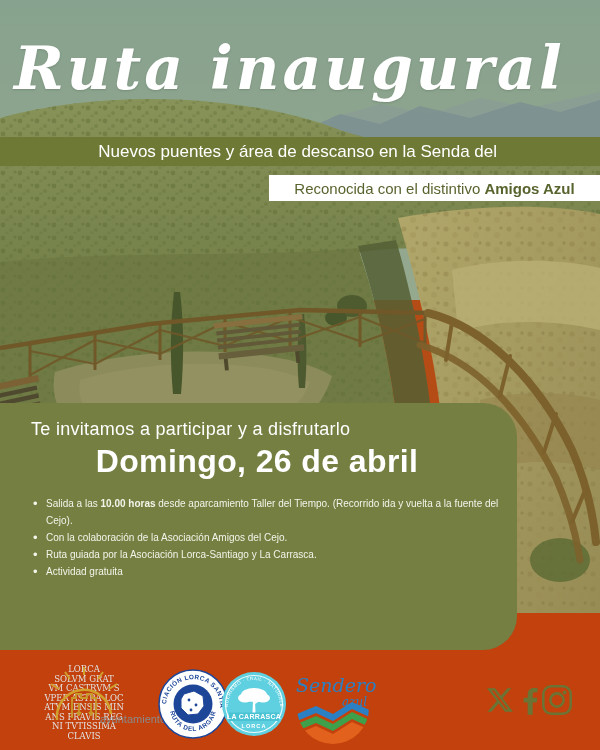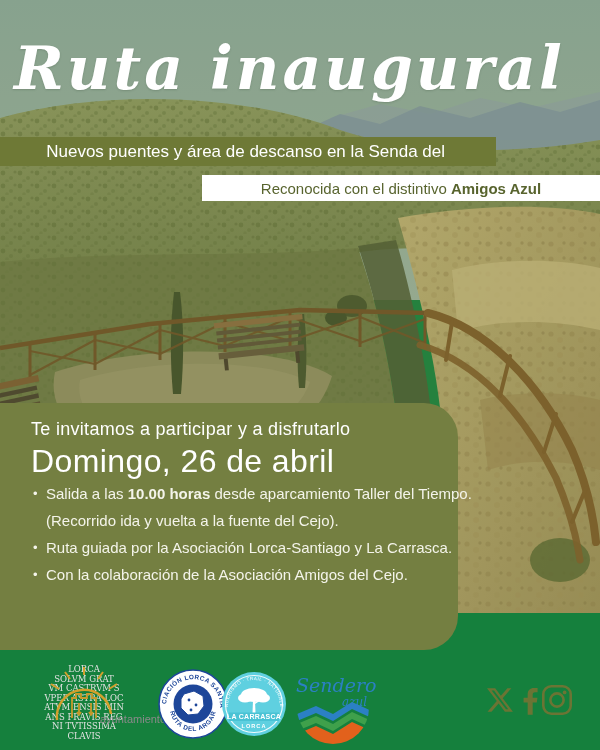--- a/index.html
+++ b/index.html
@@ -1,33 +1,33 @@
 <!DOCTYPE html>
 <html><head>
 <meta charset="utf-8">
 <style>
   html,body{margin:0;padding:0;background:#ffffff;}
-  .poster{position:relative;width:600px;height:750px;background:#15803d;overflow:hidden;
+  .poster{position:relative;width:600px;height:750px;background:#c2410c;overflow:hidden;
           font-family:"Liberation Sans",sans-serif;}
   .photo{position:absolute;top:0;left:0;}
   .script-title{position:absolute;top:26px;left:14px;width:560px;
     font-family:"DejaVu Serif",serif;font-style:italic;font-weight:bold;
     font-size:60px;color:#ffffff;letter-spacing:3px;line-height:1.4;
     text-shadow:0 1px 2px rgba(60,80,60,.25);}
-  .banner{position:absolute;top:137px;left:0;width:496px;height:29px;background:#6e7936;
+  .banner{position:absolute;top:137px;left:0;width:600px;height:29px;background:#6e7936;
     color:#ffffff;display:flex;align-items:center;justify-content:center;font-size:17px;}
   .banner span,.banner b,.badge span,.badge b{white-space:pre-wrap;}
-  .badge{position:absolute;top:175px;right:0;width:398px;height:26px;background:#ffffff;
+  .badge{position:absolute;top:175px;right:0;width:331px;height:26px;background:#ffffff;
     color:#58642e;display:flex;align-items:center;justify-content:center;font-size:15px;}
-  .panel{position:absolute;top:403px;left:0;width:458px;height:247px;background:#747f41;
+  .panel{position:absolute;top:403px;left:0;width:517px;height:247px;background:#747f41;
     border-radius:0 34px 34px 0;color:#ffffff;box-sizing:border-box;
     padding:16px 34px 0 31px;}
   .invite{font-size:18px;letter-spacing:.3px;}
-  .date{font-size:32px;font-weight:normal;letter-spacing:.4px;margin-top:3px;}
-  .bullets{width:494px;font-size:15px;line-height:27px;color:#f4f4ea;}
+  .date{font-size:32px;font-weight:bold;letter-spacing:.4px;margin-top:3px;text-align:center;}
+  .bullets{margin-top:15px;width:494px;font-size:10px;line-height:17px;color:#f4f4ea;}
   .bullet{position:relative;padding-left:15px;}
   .bullet::before{content:"\2022";position:absolute;left:2px;top:0;font-size:13px;}
   .bullet span,.bullet b{white-space:pre-wrap;}
   .logo{position:absolute;}
   .social{position:absolute;top:683px;left:487px;}
 </style>
 </head>
 <body>
 
 <div class="poster">
@@ -166,22 +166,23 @@
   <div class="badge">
     <span>Reconocida con el distintivo </span>
       <b>Amigos Azul</b>
   </div>
 
   <div class="panel">
     <div class="invite">Te invitamos a participar y a disfrutarlo</div>
     <div class="date">Domingo, 26 de abril</div>
     <div class="bullets">
       <div class="bullet"><span>Salida a las </span><b>10.00 horas</b><span> desde aparcamiento Taller del Tiempo. (Recorrido ida y vuelta a la fuente del Cejo).</span></div>
+      <div class="bullet"><span>Con la colaboración de la Asociación Amigos del Cejo.</span><b></b><span></span></div>
       <div class="bullet"><span>Ruta guiada por la Asociación Lorca-Santiago y La Carrasca.</span><b></b><span></span></div>
-      <div class="bullet"><span>Con la colaboración de la Asociación Amigos del Cejo.</span><b></b><span></span></div>
+      <div class="bullet"><span>Actividad gratuita</span><b></b><span></span></div>
     </div>
   </div>
 
   <svg class="logo" style="left:22px;top:660px" width="142" height="88" viewBox="0 0 142 88">
     <g font-family="DejaVu Serif,serif" font-size="8.5" fill="#e2e2e2" text-anchor="middle">
       <text x="62" y="12">LORCA</text>
       <text x="62" y="21.5">SOLVM GRAT</text>
       <text x="62" y="31">VM CASTRVM S</text>
       <text x="62" y="40.5">VPER ASTRA LOC</text>
       <text x="62" y="50">ATVM ENSIS MIN</text>

